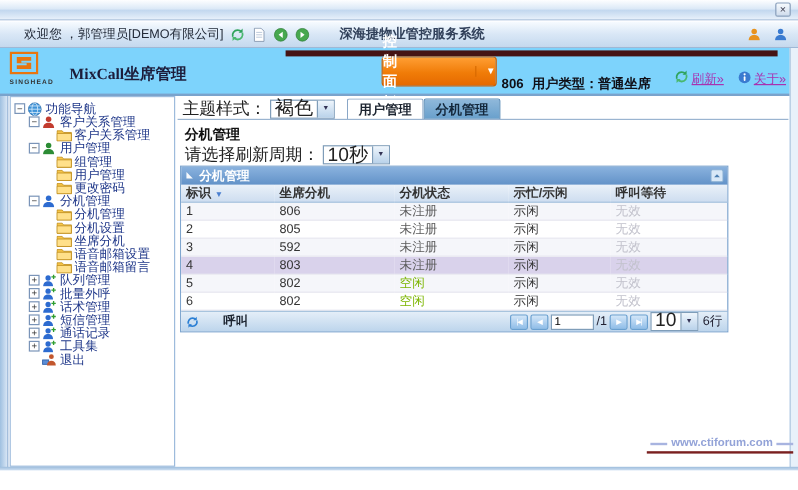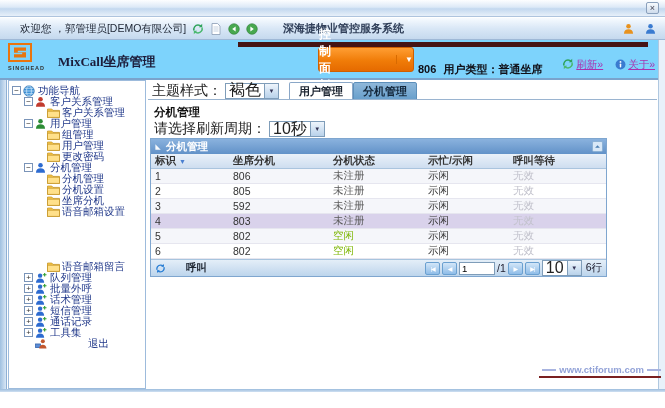--- a/index.html
+++ b/index.html
@@ -313,21 +313,21 @@
       </div>
       <div class="tree-row" style="padding-left: 38px;">
         <span class="tree-icon">
           <svg width="13" height="10" viewBox="0 0 13 10">
             <path d="M0.5 1h4.3l1.2 1.4h6.5v7H0.5z" fill="#f7c64a" stroke="#c08f1f" stroke-width="0.7"></path>
             <path d="M0.5 3.2h12v6.2H0.5z" fill="#ffe08a" stroke="#c08f1f" stroke-width="0.7"></path>
           </svg>
         </span>
         <span class="tree-label">语音邮箱设置</span>
       </div>
-      <div class="tree-row" style="padding-left: 38px; margin-top: 44px;">
+      <div class="tree-row" style="padding-left: 38px;">
         <span class="tree-icon">
           <svg width="13" height="10" viewBox="0 0 13 10">
             <path d="M0.5 1h4.3l1.2 1.4h6.5v7H0.5z" fill="#f7c64a" stroke="#c08f1f" stroke-width="0.7"></path>
             <path d="M0.5 3.2h12v6.2H0.5z" fill="#ffe08a" stroke="#c08f1f" stroke-width="0.7"></path>
           </svg>
         </span>
         <span class="tree-label">语音邮箱留言</span>
       </div>
       <div class="tree-row" style="padding-left: 15px;">
         <span class="expand">+</span>
@@ -388,21 +388,21 @@
         <span class="expand">+</span>
         <span class="tree-icon">
           <svg width="12" height="11" viewBox="0 0 13 12">
             <circle cx="5.5" cy="4" r="2.4" fill="#2d6bd0"></circle>
             <path d="M1 11.6c0-3 2-4.6 4.5-4.6s4.5 1.6 4.5 4.6z" fill="#2d6bd0"></path>
             <path d="M10.5 1v4M8.5 3h4" stroke="#2f9e2f" stroke-width="1.2"></path>
           </svg>
         </span>
         <span class="tree-label">工具集</span>
       </div>
-      <div class="tree-row" style="padding-left: 26px; gap: 38px;">
+      <div class="tree-row" style="padding-left: 26px;">
         <span class="tree-icon">
           <svg width="12" height="11" viewBox="0 0 13 12">
             <rect x="0.5" y="6.5" width="5.5" height="4" fill="#5b8dd6" stroke="#2f5fa8" stroke-width="0.8"></rect>
             <circle cx="8.5" cy="3.5" r="2.2" fill="#c2572e"></circle>
             <path d="M4.5 11.5c0-2.8 1.8-4.2 4-4.2s4 1.4 4 4.2z" fill="#c2572e"></path>
           </svg>
         </span>
         <span class="tree-label">退出</span>
       </div>
     </div>

